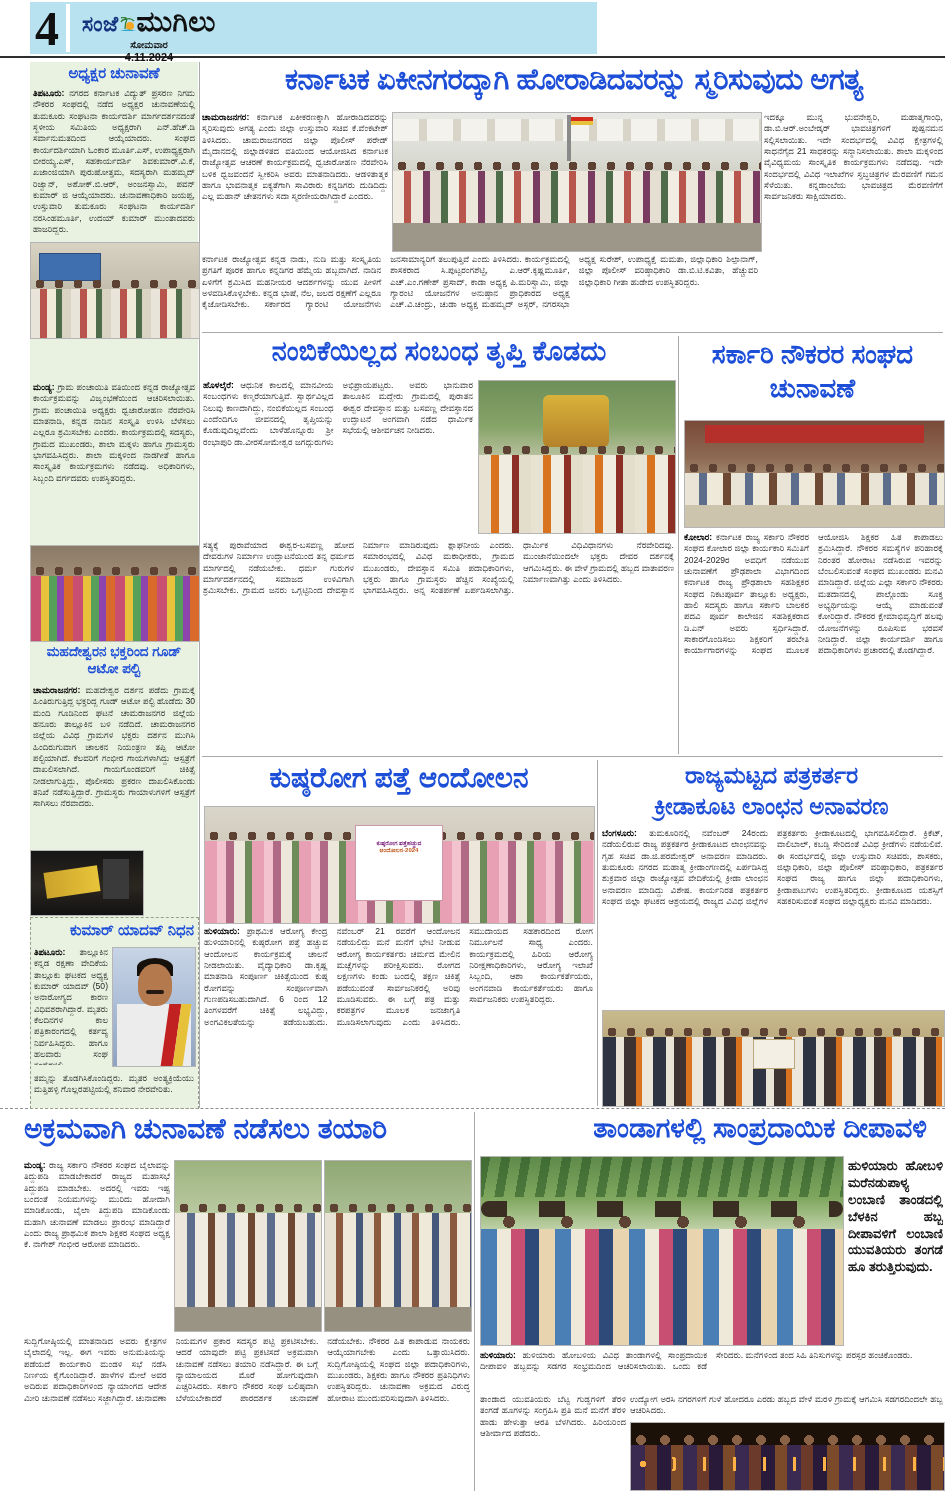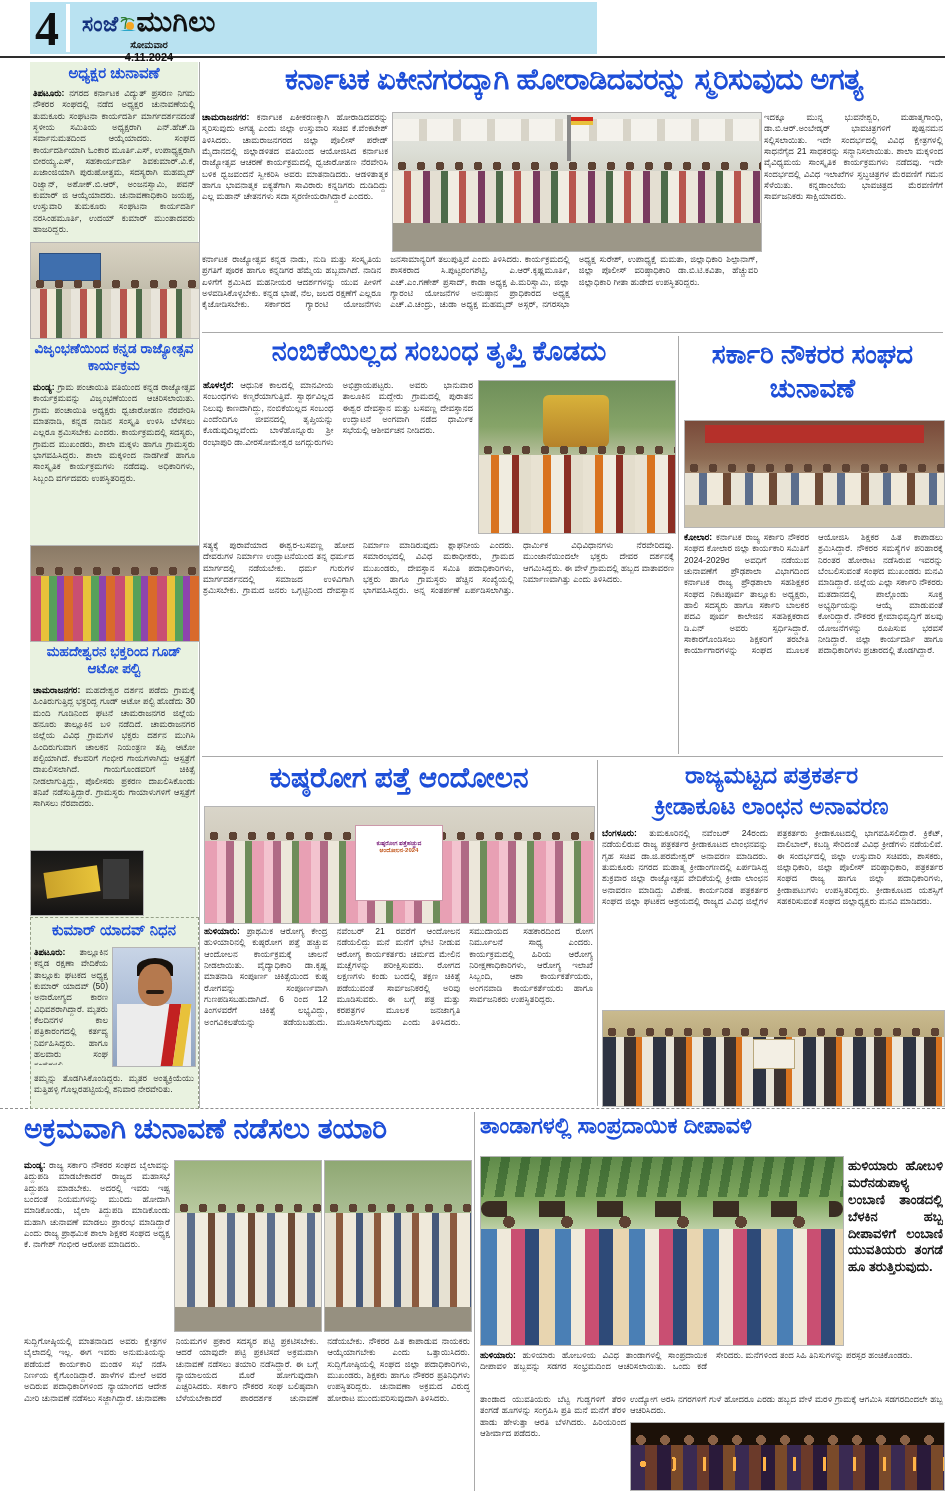--- a/index.html
+++ b/index.html
@@ -65,42 +65,41 @@
   <div class="abs bt" style="left:33px;top:88px;width:162px;height:152px">
     <b class="dl">ತಿಪಟೂರು:</b>
     <span>ನಗರದ ಕರ್ನಾಟಕ ವಿದ್ಯುತ್ ಪ್ರಸರಣ ನಿಗಮ ನೌಕರರ ಸಂಘದಲ್ಲಿ ನಡೆದ ಅಧ್ಯಕ್ಷರ ಚುನಾವಣೆಯಲ್ಲಿ ತುಮಕೂರು ಸಂಘಟನಾ ಕಾರ್ಯದರ್ಶಿ ಮಾರ್ಗದರ್ಶನದಂತೆ ಸ್ಥಳೀಯ ಸಮಿತಿಯ ಅಧ್ಯಕ್ಷರಾಗಿ ಎನ್.ಹೆಚ್.ಡಿ ಸರ್ವಾನುಮತದಿಂದ ಆಯ್ಕೆಯಾದರು. ಸಂಘದ ಕಾರ್ಯದರ್ಶಿಯಾಗಿ ಓಂಕಾರ ಮೂರ್ತಿ.ಎಸ್, ಉಪಾಧ್ಯಕ್ಷರಾಗಿ ಬೀರಯ್ಯ.ಎಸ್, ಸಹಕಾರ್ಯದರ್ಶಿ ಶಿವಕುಮಾರ್.ವಿ.ಕೆ, ಖಜಾಂಜಿಯಾಗಿ ಪುರುಷೋತ್ತಮ, ಸದಸ್ಯರಾಗಿ ಮಹಮ್ಮದ್ ರಿಜ್ವಾನ್, ಅಶೋಕ್.ಬಿ.ಆರ್, ಅಂಜನಸ್ವಾಮಿ, ಪವನ್ ಕುಮಾರ್ ಜಿ ಆಯ್ಕೆಯಾದರು. ಚುನಾವಣಾಧಿಕಾರಿ ಜಯಪ್ಪ, ಉಸ್ತುವಾರಿ ತುಮಕೂರು ಸಂಘಟನಾ ಕಾರ್ಯದರ್ಶಿ ನರಸಿಂಹಮೂರ್ತಿ, ಉದಯ್ ಕುಮಾರ್ ಮುಂತಾದವರು ಹಾಜರಿದ್ದರು.</span>
   </div>
   <div class="ph" style="left:30px;top:242px;width:168px;height:95px;background:linear-gradient(180deg,#d8d2c2 0%,#c4bfae 45%,#9d9786 100%)">
     <div class="stripe" style="top:10px;left:8px;width:60px;height:26px;background:#3f6fae;border:1px solid #2c4f80"></div>
     <div class="heads" style="top:34px;height:14px"></div>
     <div class="stripe" style="top:46px;bottom:0;background:repeating-linear-gradient(90deg,#e8e4da 0 9px,#b8564e 9px 16px,#f0ead8 16px 25px,#4e6b4a 25px 31px,#d9d3c4 31px 40px)"></div>
   </div>
 
-  <div class="abs hd" style="left:30px;top:341px;width:168px;height:38px;font-size:13.5px;text-align:center;line-height:1.25">ವಿಜೃಂಭಣೆಯಿಂದ ಕನ್ನಡ ರಾಜ್ಯೋತ್ಸವ ಕಾರ್ಯಕ್ರಮ</div>
   <div class="abs bt" style="left:33px;top:382px;width:162px;height:160px">
     <b class="dl">ಮಂಡ್ಯ:</b>
     <span>ಗ್ರಾಮ ಪಂಚಾಯಿತಿ ವತಿಯಿಂದ ಕನ್ನಡ ರಾಜ್ಯೋತ್ಸವ ಕಾರ್ಯಕ್ರಮವನ್ನು ವಿಜೃಂಭಣೆಯಿಂದ ಆಚರಿಸಲಾಯಿತು. ಗ್ರಾಮ ಪಂಚಾಯಿತಿ ಅಧ್ಯಕ್ಷರು ಧ್ವಜಾರೋಹಣ ನೆರವೇರಿಸಿ ಮಾತನಾಡಿ, ಕನ್ನಡ ನಾಡಿನ ಸಂಸ್ಕೃತಿ ಉಳಿಸಿ ಬೆಳೆಸಲು ಎಲ್ಲರೂ ಶ್ರಮಿಸಬೇಕು ಎಂದರು. ಕಾರ್ಯಕ್ರಮದಲ್ಲಿ ಸದಸ್ಯರು, ಗ್ರಾಮದ ಮುಖಂಡರು, ಶಾಲಾ ಮಕ್ಕಳು ಹಾಗೂ ಗ್ರಾಮಸ್ಥರು ಭಾಗವಹಿಸಿದ್ದರು. ಶಾಲಾ ಮಕ್ಕಳಿಂದ ನಾಡಗೀತೆ ಹಾಗೂ ಸಾಂಸ್ಕೃತಿಕ ಕಾರ್ಯಕ್ರಮಗಳು ನಡೆದವು. ಅಧಿಕಾರಿಗಳು, ಸಿಬ್ಬಂದಿ ವರ್ಗದವರು ಉಪಸ್ಥಿತರಿದ್ದರು.</span>
   </div>
   <div class="ph" style="left:30px;top:545px;width:168px;height:95px;background:linear-gradient(180deg,#8a7a66 0%,#a5917a 40%,#6e5c4c 100%)">
     <div class="heads" style="top:18px;height:14px"></div>
     <div class="stripe" style="top:30px;bottom:0;background:repeating-linear-gradient(90deg,#c94f72 0 10px,#e8c23a 10px 18px,#57a05a 18px 26px,#8e44ad 26px 33px,#d96a2b 33px 42px)"></div>
   </div>
 
   <div class="abs hd" style="left:30px;top:644px;width:168px;height:38px;font-size:13.5px;text-align:center;line-height:1.25">ಮಹದೇಶ್ವರನ ಭಕ್ತರಿಂದ ಗೂಡ್ ಆಟೋ ಪಲ್ಟಿ</div>
   <div class="abs bt" style="left:33px;top:685px;width:162px;height:162px">
     <b class="dl">ಚಾಮರಾಜನಗರ:</b>
     <span>ಮಹದೇಶ್ವರ ದರ್ಶನ ಪಡೆದು ಗ್ರಾಮಕ್ಕೆ ಹಿಂತಿರುಗುತ್ತಿದ್ದ ಭಕ್ತರಿದ್ದ ಗೂಡ್ ಆಟೋ ಪಲ್ಟಿ ಹೊಡೆದು 30 ಮಂದಿ ಗೂಡಿನಿಂದ ಘಟನೆ ಚಾಮರಾಜನಗರ ಜಿಲ್ಲೆಯ ಹನೂರು ತಾಲ್ಲೂಕಿನ ಬಳಿ ನಡೆದಿದೆ. ಚಾಮರಾಜನಗರ ಜಿಲ್ಲೆಯ ವಿವಿಧ ಗ್ರಾಮಗಳ ಭಕ್ತರು ದರ್ಶನ ಮುಗಿಸಿ ಹಿಂದಿರುಗುವಾಗ ಚಾಲಕನ ನಿಯಂತ್ರಣ ತಪ್ಪಿ ಆಟೋ ಪಲ್ಟಿಯಾಗಿದೆ. ಕೆಲವರಿಗೆ ಗಂಭೀರ ಗಾಯಗಳಾಗಿದ್ದು ಆಸ್ಪತ್ರೆಗೆ ದಾಖಲಿಸಲಾಗಿದೆ. ಗಾಯಗೊಂಡವರಿಗೆ ಚಿಕಿತ್ಸೆ ನೀಡಲಾಗುತ್ತಿದ್ದು, ಪೊಲೀಸರು ಪ್ರಕರಣ ದಾಖಲಿಸಿಕೊಂಡು ತನಿಖೆ ನಡೆಸುತ್ತಿದ್ದಾರೆ. ಗ್ರಾಮಸ್ಥರು ಗಾಯಾಳುಗಳಿಗೆ ಆಸ್ಪತ್ರೆಗೆ ಸಾಗಿಸಲು ನೆರವಾದರು.</span>
   </div>
   <div class="ph" style="left:30px;top:850px;width:112px;height:64px;background:linear-gradient(180deg,#161616 0%,#2b2620 55%,#121212 100%)">
     <div class="stripe" style="top:18px;left:14px;width:54px;height:26px;background:linear-gradient(90deg,#caa22a,#e8c43a);transform:rotate(-8deg)"></div>
     <div class="stripe" style="top:8px;left:72px;width:26px;height:40px;background:#3a3a3a"></div>
   </div>
 
   <div class="abs" style="left:30px;top:917px;width:167px;height:190px;border:1px dashed #96a089"></div>
-  <div class="abs hd" style="left:34px;top:921px;width:160px;height:22px;font-size:15px;text-align:center">ಕುಮಾರ್ ಯಾದವ್ ನಿಧನ</div>
+  <div class="abs hd" style="left:34px;top:921px;width:160px;height:22px;font-size:15px;text-align:right">ಕುಮಾರ್ ಯಾದವ್ ನಿಧನ</div>
   <div class="ph" style="left:112px;top:947px;width:82px;height:118px;background:linear-gradient(180deg,#c8d4e6 0%,#aebfd8 45%,#8fa3c0 100%)">
     <div class="stripe" style="top:56px;left:4px;right:4px;bottom:0;background:#ececec"></div>
     <div class="stripe" style="top:56px;left:52px;width:12px;bottom:0;background:#c22121;transform:skewX(-8deg)"></div>
     <div class="stripe" style="top:56px;left:64px;width:10px;bottom:0;background:#e8c13a;transform:skewX(-8deg)"></div>
     <div class="stripe" style="top:10px;left:24px;width:36px;height:18px;border-radius:50% 50% 0 0;background:#17110c"></div>
     <div class="stripe" style="top:16px;left:25px;width:34px;height:42px;border-radius:46% 46% 42% 42%;background:#b5794e"></div>
     <div class="stripe" style="top:42px;left:33px;width:18px;height:4px;background:#241a12;border-radius:2px"></div>
   </div>
   <div class="abs bt" style="left:34px;top:947px;width:74px;height:118px">
     <b class="dl">ತಿಪಟೂರು:</b>
@@ -186,21 +185,21 @@
     <div class="stripe" style="top:52px;bottom:24px;background:repeating-linear-gradient(90deg,#ece7da 0 12px,#5c6e8c 12px 20px,#f0ece0 20px 33px,#6e4a35 33px 40px)"></div>
     <div class="stripe" style="bottom:0;height:24px;background:#9a9484"></div>
   </div>
   <div class="ph" style="left:324px;top:1160px;width:146px;height:170px;background:linear-gradient(180deg,#8fa873 0%,#aabd93 30%,#d1cdbd 60%,#a39e8d 100%)">
     <div class="heads" style="top:40px;height:14px"></div>
     <div class="stripe" style="top:52px;bottom:24px;background:repeating-linear-gradient(90deg,#e6e1d2 0 11px,#8c5a3e 11px 18px,#efe9da 18px 31px,#46597a 31px 38px)"></div>
     <div class="stripe" style="bottom:0;height:24px;background:#969080"></div>
   </div>
   <div class="abs bt c3" style="left:24px;top:1336px;width:446px;height:152px">ಸುದ್ದಿಗೋಷ್ಠಿಯಲ್ಲಿ ಮಾತನಾಡಿದ ಅವರು ಕ್ಷೇತ್ರಗಳ ಬೈಲಾದಲ್ಲಿ ಇಲ್ಲ. ಈಗ ಇವರು ಅನುಮತಿಯನ್ನು ಪಡೆಯದೆ ಕಾರ್ಯಕಾರಿ ಮಂಡಳಿ ಸಭೆ ನಡೆಸಿ ನಿರ್ಣಯ ಕೈಗೊಂಡಿದ್ದಾರೆ. ಹಾಳೆಗಳ ಮೇಲೆ ಅವರ ಅದಿರುವ ಪದಾಧಿಕಾರಿಗಳಿಂದ ನ್ಯಾಯಾಂಗದ ಆದೇಶ ಮೀರಿ ಚುನಾವಣೆ ನಡೆಸಲು ಸಜ್ಜಾಗಿದ್ದಾರೆ. ಚುನಾವಣಾ ನಿಯಮಗಳ ಪ್ರಕಾರ ಸದಸ್ಯರ ಪಟ್ಟಿ ಪ್ರಕಟಿಸಬೇಕು. ಆದರೆ ಯಾವುದೇ ಪಟ್ಟಿ ಪ್ರಕಟಿಸದೆ ಅಕ್ರಮವಾಗಿ ಚುನಾವಣೆ ನಡೆಸಲು ತಯಾರಿ ನಡೆಸಿದ್ದಾರೆ. ಈ ಬಗ್ಗೆ ನ್ಯಾಯಾಲಯದ ಮೊರೆ ಹೋಗುವುದಾಗಿ ಎಚ್ಚರಿಸಿದರು. ಸರ್ಕಾರಿ ನೌಕರರ ಸಂಘ ಬಲಿಷ್ಠವಾಗಿ ಬೆಳೆಯಬೇಕಾದರೆ ಪಾರದರ್ಶಕ ಚುನಾವಣೆ ನಡೆಯಬೇಕು. ನೌಕರರ ಹಿತ ಕಾಪಾಡುವ ನಾಯಕರು ಆಯ್ಕೆಯಾಗಬೇಕು ಎಂದು ಒತ್ತಾಯಿಸಿದರು. ಸುದ್ದಿಗೋಷ್ಠಿಯಲ್ಲಿ ಸಂಘದ ಜಿಲ್ಲಾ ಪದಾಧಿಕಾರಿಗಳು, ಮುಖಂಡರು, ಶಿಕ್ಷಕರು ಹಾಗೂ ನೌಕರರ ಪ್ರತಿನಿಧಿಗಳು ಉಪಸ್ಥಿತರಿದ್ದರು. ಚುನಾವಣಾ ಅಕ್ರಮದ ವಿರುದ್ಧ ಹೋರಾಟ ಮುಂದುವರಿಸುವುದಾಗಿ ತಿಳಿಸಿದರು.</div>
 
-  <div class="abs hd" style="left:480px;top:1113px;width:463px;height:40px;font-size:22px;text-align:left">ತಾಂಡಾಗಳಲ್ಲಿ ಸಾಂಪ್ರದಾಯಿಕ ದೀಪಾವಳಿ</div>
+  <div class="abs hd" style="left:464px;top:1113px;width:463px;height:40px;font-size:27px;text-align:right">ತಾಂಡಾಗಳಲ್ಲಿ ಸಾಂಪ್ರದಾಯಿಕ ದೀಪಾವಳಿ</div>
   <div class="ph" style="left:480px;top:1156px;width:362px;height:188px;background:linear-gradient(180deg,#5f8a4a 0%,#7fa75e 22%,#e4e9d2 48%,#cfd6ba 75%,#a9b08e 100%)">
     <div class="stripe" style="top:0;height:40px;background:repeating-linear-gradient(100deg,rgba(38,84,34,.55) 0 9px,transparent 9px 20px)"></div>
     <div class="stripe" style="top:44px;height:16px;background:repeating-linear-gradient(90deg,#3a2d22 0 26px,transparent 26px 58px);border-radius:8px"></div>
     <div class="heads" style="top:58px;height:14px;background-size:58px 14px;background-image:radial-gradient(circle 6px at 28px 7px,#5d4233 98%,transparent)"></div>
     <div class="stripe" style="top:72px;bottom:0;background:repeating-linear-gradient(90deg,#4a7fb5 0 16px,#efe9da 16px 30px,#c94f72 30px 44px,#2e4a78 44px 58px,#e8d5b0 58px 74px)"></div>
   </div>
   <div class="abs cap" style="left:848px;top:1158px;width:95px;height:186px">ಹುಳಿಯಾರು ಹೋಬಳಿ ಮರೆನಡುಪಾಳ್ಯ ಲಂಬಾಣಿ ತಾಂಡದಲ್ಲಿ ಬೆಳಕಿನ ಹಬ್ಬ ದೀಪಾವಳಿಗೆ ಲಂಬಾಣಿ ಯುವತಿಯರು ತಂಗಡೆ ಹೂ ತರುತ್ತಿರುವುದು.</div>
   <div class="abs bt c2" style="left:480px;top:1350px;width:463px;height:42px">
     <b class="dl">ಹುಳಿಯಾರು:</b>
     <span>ಹುಳಿಯಾರು ಹೋಬಳಿಯ ವಿವಿಧ ತಾಂಡಾಗಳಲ್ಲಿ ಸಾಂಪ್ರದಾಯಿಕ ದೀಪಾವಳಿ ಹಬ್ಬವನ್ನು ಸಡಗರ ಸಂಭ್ರಮದಿಂದ ಆಚರಿಸಲಾಯಿತು. ಒಂದು ಕಡೆ ಸೇರಿದರು. ಮನೆಗಳಿಂದ ತಂದ ಸಿಹಿ ತಿನಿಸುಗಳನ್ನು ಪರಸ್ಪರ ಹಂಚಿಕೊಂಡರು.</span>

